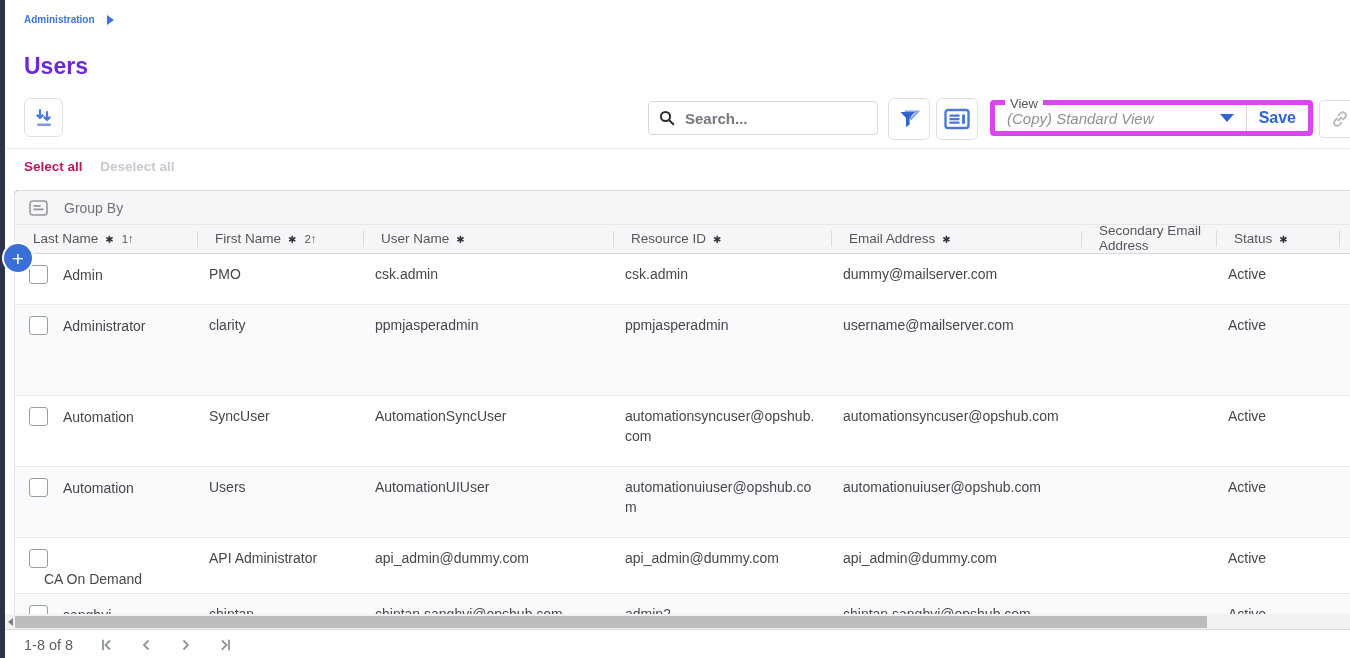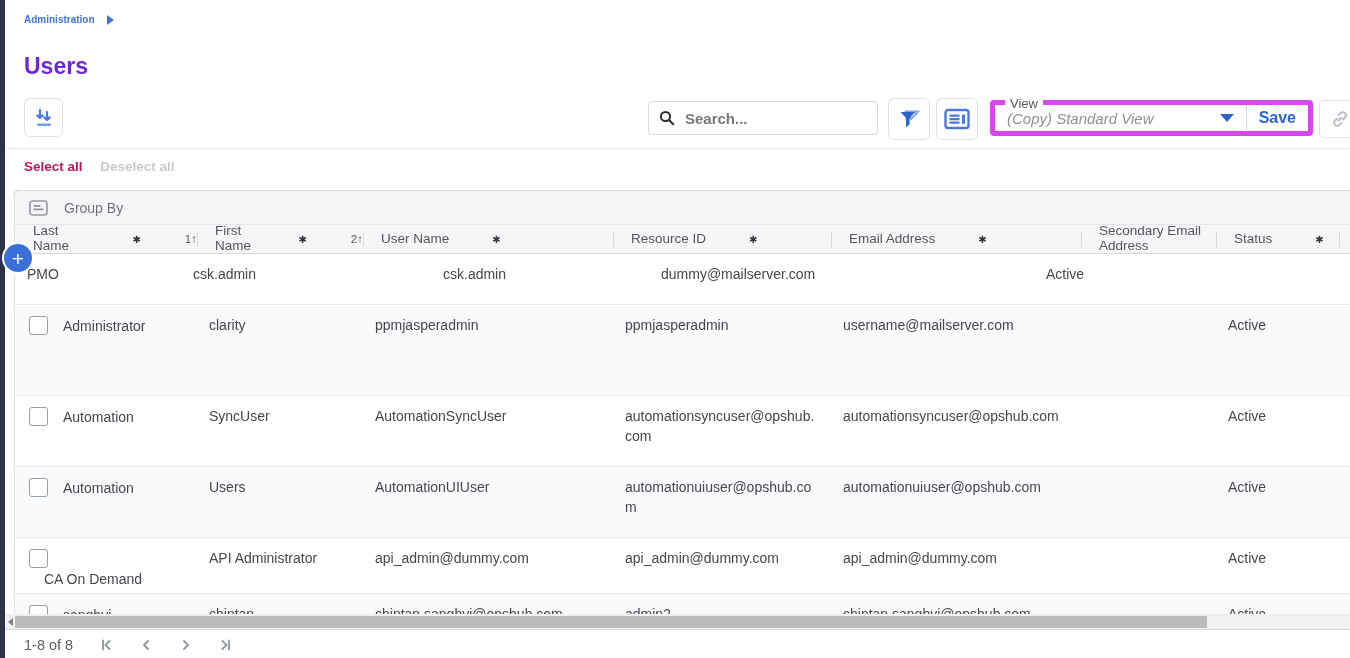--- a/index.html
+++ b/index.html
@@ -39,21 +39,21 @@
   .select-line{position:absolute;left:24px;top:159px;font-size:13.5px;font-weight:700;}
   .select-all{color:#be185d;cursor:pointer;}
   .deselect-all{color:#c6cad1;margin-left:14px;cursor:pointer;}
 
   
   .grid-wrap{position:absolute;left:14px;top:190px;right:0;height:426px;overflow:hidden;border-left:1px solid #e2e3e6;border-top:1px solid #d9dadd;border-radius:4px 0 0 0;background:#f97316;}
   .groupby-bar{height:33px;background:#f6f6f8;display:flex;align-items:center;border-bottom:1px solid #e6e7ea;}
   .groupby-bar .gb-icon{margin-left:14px;display:flex;align-items:center;}
   .groupby-label{margin-left:16px;font-size:14px;color:#707379;}
   .header-row{height:28px;background:#f6f6f8;display:flex;align-items:center;border-bottom:1px solid #d9dade;width:1510px;}
-  .hcell{height:100%;display:flex;align-items:center;box-sizing:border-box;padding-left:18px;position:relative;color:#54565b;font-size:13.5px;line-height:1.1;gap:36px;}
+  .hcell{height:100%;display:flex;align-items:center;box-sizing:border-box;padding-left:18px;position:relative;color:#54565b;font-size:13.5px;line-height:1.1;}
   .hcell:not(:first-child)::before{content:"";position:absolute;left:0;top:6px;bottom:6px;width:1px;background:#d8dade;}
   .hcell .star{color:#33353a;font-size:10px;margin-left:7px;}
   .hcell .sort{color:#55585e;font-size:11.5px;margin-left:8px;}
   .hcell .hlabel{white-space:normal;}
   .tbody{width:1510px;}
   .trow{display:flex;border-bottom:1px solid #e9eaed;background:#fff;cursor:pointer;}
   .trow:nth-child(even){background:#f9fafb;}
   .trow:nth-child(1){height:50px;}
   .trow:nth-child(2){height:90px;}
   .trow:nth-child(3){height:70px;}
@@ -198,20 +198,24 @@
         <span class="hlabel">Secondary Email Address</span>
       </div>
       <div class="hcell" style="width: 123px;">
         <span class="hlabel">Status</span>
         <span class="star">✱</span>
       </div>
       <div class="hcell" style="width: 186px;"></div>
     </div>
   <div class="tbody">
       <div class="trow">
+        <div class="tcell first" style="width: 182px;">
+          <span class="cbox"></span>
+          <span class="cell-text">Admin</span>
+        </div>
         <div class="tcell" style="width: 166px;">PMO</div>
         <div class="tcell" style="width: 250px;">csk.admin</div>
         <div class="tcell" style="width: 218px;">csk.admin</div>
         <div class="tcell" style="width: 250px;">dummy@mailserver.com</div>
         <div class="tcell" style="width: 135px;"></div>
         <div class="tcell" style="width: 123px;">Active</div>
       </div>
       <div class="trow">
         <div class="tcell first" style="width: 182px;">
           <span class="cbox"></span>

